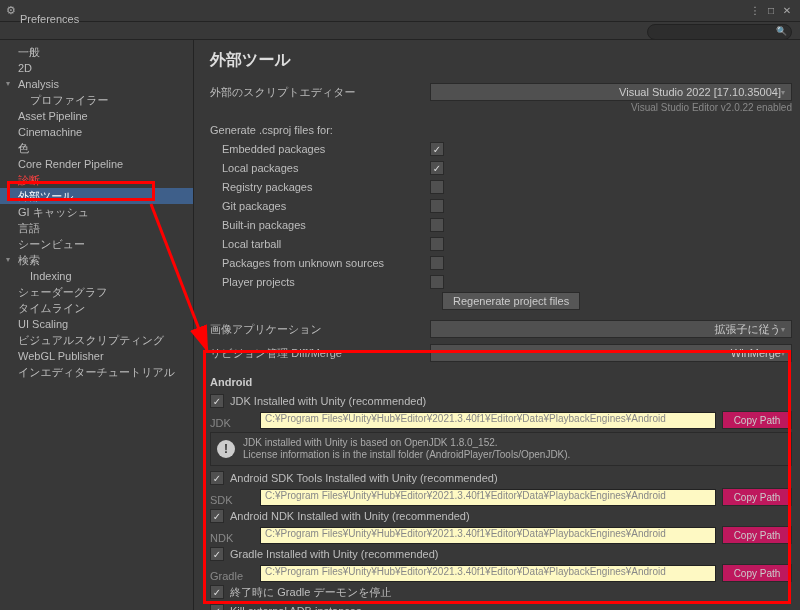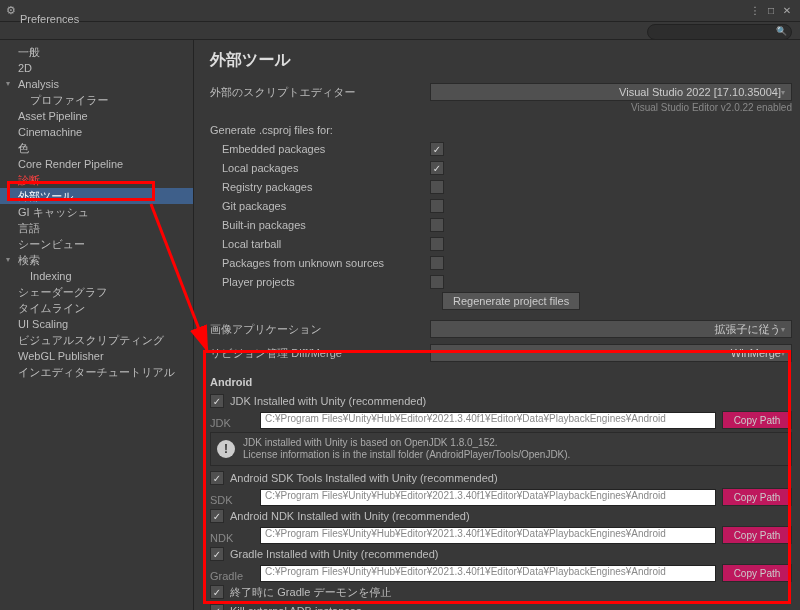--- a/index.html
+++ b/index.html
@@ -26,21 +26,21 @@
 .dropdown { flex: 1; height: 18px; background: #505050; border: 1px solid #2a2a2a; color: #ccc; padding: 0 6px; display: flex; align-items: center; justify-content: flex-end; font-size: 11px; }
 .dropdown::after { content: "▾"; font-size: 8px; color: #888; }
 .hint { text-align: right; color: #888; font-size: 10px; margin-bottom: 8px; }
 .checkbox { width: 14px; height: 14px; background: #505050; border: 1px solid #2a2a2a; display: flex; align-items: center; justify-content: center; font-size: 10px; color: #ddd; }
 .checkbox.checked::before { content: "✓"; }
 .btn { background: #565656; border: 1px solid #2a2a2a; color: #ccc; padding: 2px 10px; font-size: 11px; cursor: pointer; }
 .regen-row { padding-left: 232px; margin-bottom: 10px; }
 .section-header { font-weight: bold; color: #ccc; margin-bottom: 4px; font-size: 11px; }
 .path-row { display: flex; align-items: flex-end; min-height: 18px; margin-bottom: 1px; gap: 6px; }
 .path-label { width: 44px; color: #888; font-size: 11px; }
-.path-input { flex: 1; height: 17px; background: #ffffff; border: 1px solid #222; color: #888; padding: 0 4px; font-size: 10px; overflow: hidden; white-space: nowrap; }
+.path-input { flex: 1; height: 17px; background: #fef9c3; border: 1px solid #222; color: #888; padding: 0 4px; font-size: 10px; overflow: hidden; white-space: nowrap; }
 .copy-btn { width: 70px; height: 18px; background: #be185d; border: 1px solid #2a2a2a; color: #ccc; font-size: 10px; display: flex; align-items: center; justify-content: center; cursor: pointer; }
 .info-box { display: flex; align-items: center; background: #3a3a3a; border: 1px solid #2a2a2a; padding: 4px 6px; margin: 3px 0; gap: 8px; }
 .info-icon { width: 18px; height: 18px; border-radius: 50%; background: #ccc; color: #333; display: flex; align-items: center; justify-content: center; font-weight: bold; font-size: 12px; flex-shrink: 0; }
 .info-text { font-size: 10px; color: #aaa; line-height: 12px; }
 .chk-row { display: flex; align-items: center; gap: 6px; min-height: 18px; margin-bottom: 1px; font-size: 11px; color: #bdbdbd; }
 
 
 .anno-sidebar { position: absolute; left: 7px; top: 181px; width: 148px; height: 20px; border: 3px solid red; pointer-events: none; z-index: 100; }
 .anno-main { position: absolute; left: 203px; top: 350px; width: 588px; height: 254px; border: 3px solid red; pointer-events: none; z-index: 100; }
 .anno-arrow { position: absolute; left: 147px; top: 200px; z-index: 101; pointer-events: none; }

